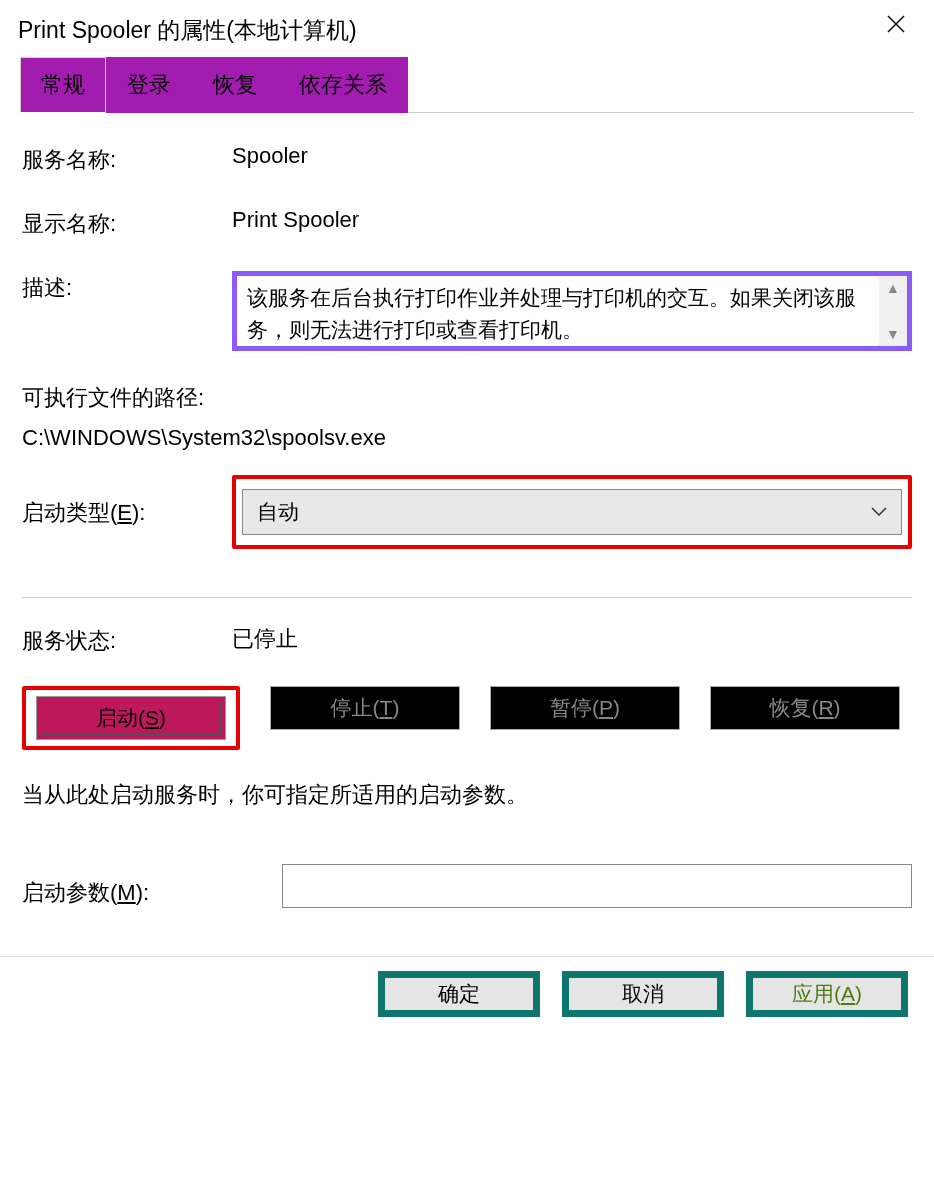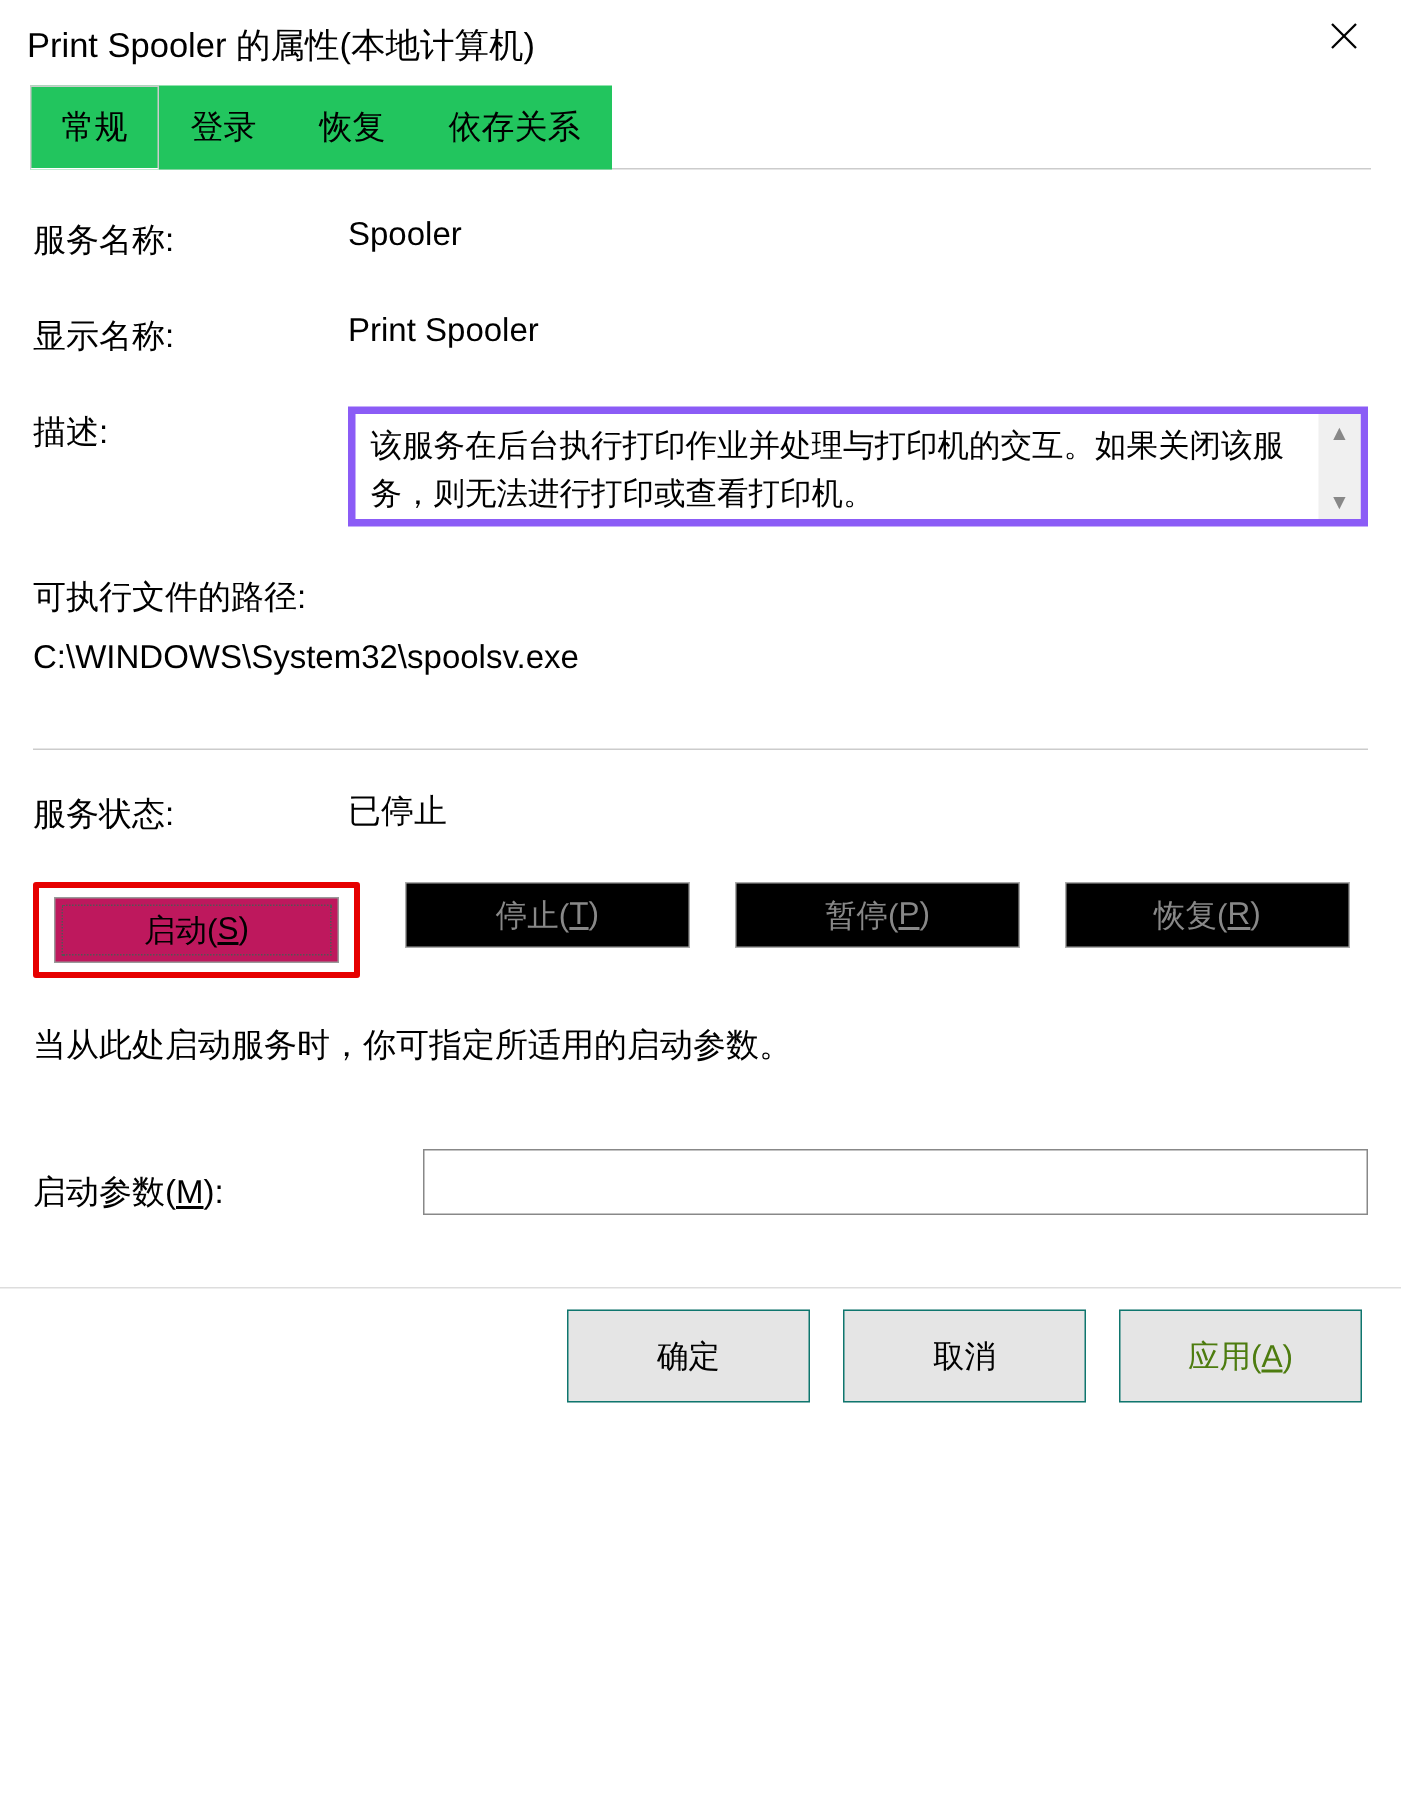--- a/index.html
+++ b/index.html
@@ -40,21 +40,21 @@
       border-bottom: 1px solid #ccc;
     }
     .tab {
       padding: 12px 20px;
       border: 1px solid transparent;
       border-bottom: none;
       cursor: pointer;
       font-size: 22px;
       position: relative;
       top: 1px;
-      background: #22c55e;
+      background: #a21caf;
     }
     .tab.active {
       border: 1px solid #ccc;
       border-bottom: 1px solid #fff;
     }
     .content {
       padding: 30px 22px 0 22px;
     }
     .row {
       display: flex;
@@ -205,22 +205,22 @@
     .footer {
       display: flex;
       justify-content: flex-end;
       gap: 22px;
       padding: 14px 26px 22px 0;
       border-top: 1px solid #ddd;
       margin-top: 48px;
     }
     .footer-btn {
       width: 162px;
-      height: 62px;
-      border: 1px solid #0f766e;
+      height: 46px;
+      border: 7px solid #0f766e;
       background: #e5e5e5;
       font-size: 21px;
       cursor: pointer;
       font-family: inherit;
     }
     .footer-btn.disabled {
       color: #4d7c0f;
       cursor: default;
     }
     .underline {
@@ -272,20 +272,33 @@
         </div>
       </div>
     </div>
   </div>
 
   <div class="path-section">
     <div class="path-label">可执行文件的路径:</div>
     <div class="path-value">C:\WINDOWS\System32\spoolsv.exe</div>
   </div>
 
+  <div class="startup-type-row">
+    <div class="label-col">启动类型(<span class="underline">E</span>):</div>
+    <div class="dropdown-wrapper highlight-red">
+      <div class="dropdown">
+        <span>自动</span>
+        <span class="dropdown-chevron">
+          <svg width="16" height="10" viewBox="0 0 16 10">
+              <polyline points="1,1 8,8 15,1" fill="none" stroke="#333" stroke-width="1.5"></polyline>
+            </svg>
+        </span>
+      </div>
+    </div>
+  </div>
 
   <hr class="divider">
 
   <div class="status-row">
     <div class="label-col">服务状态:</div>
     <div class="value-col">已停止</div>
   </div>
 
   <div class="button-row">
     <div class="highlight-red start-btn-wrapper">

